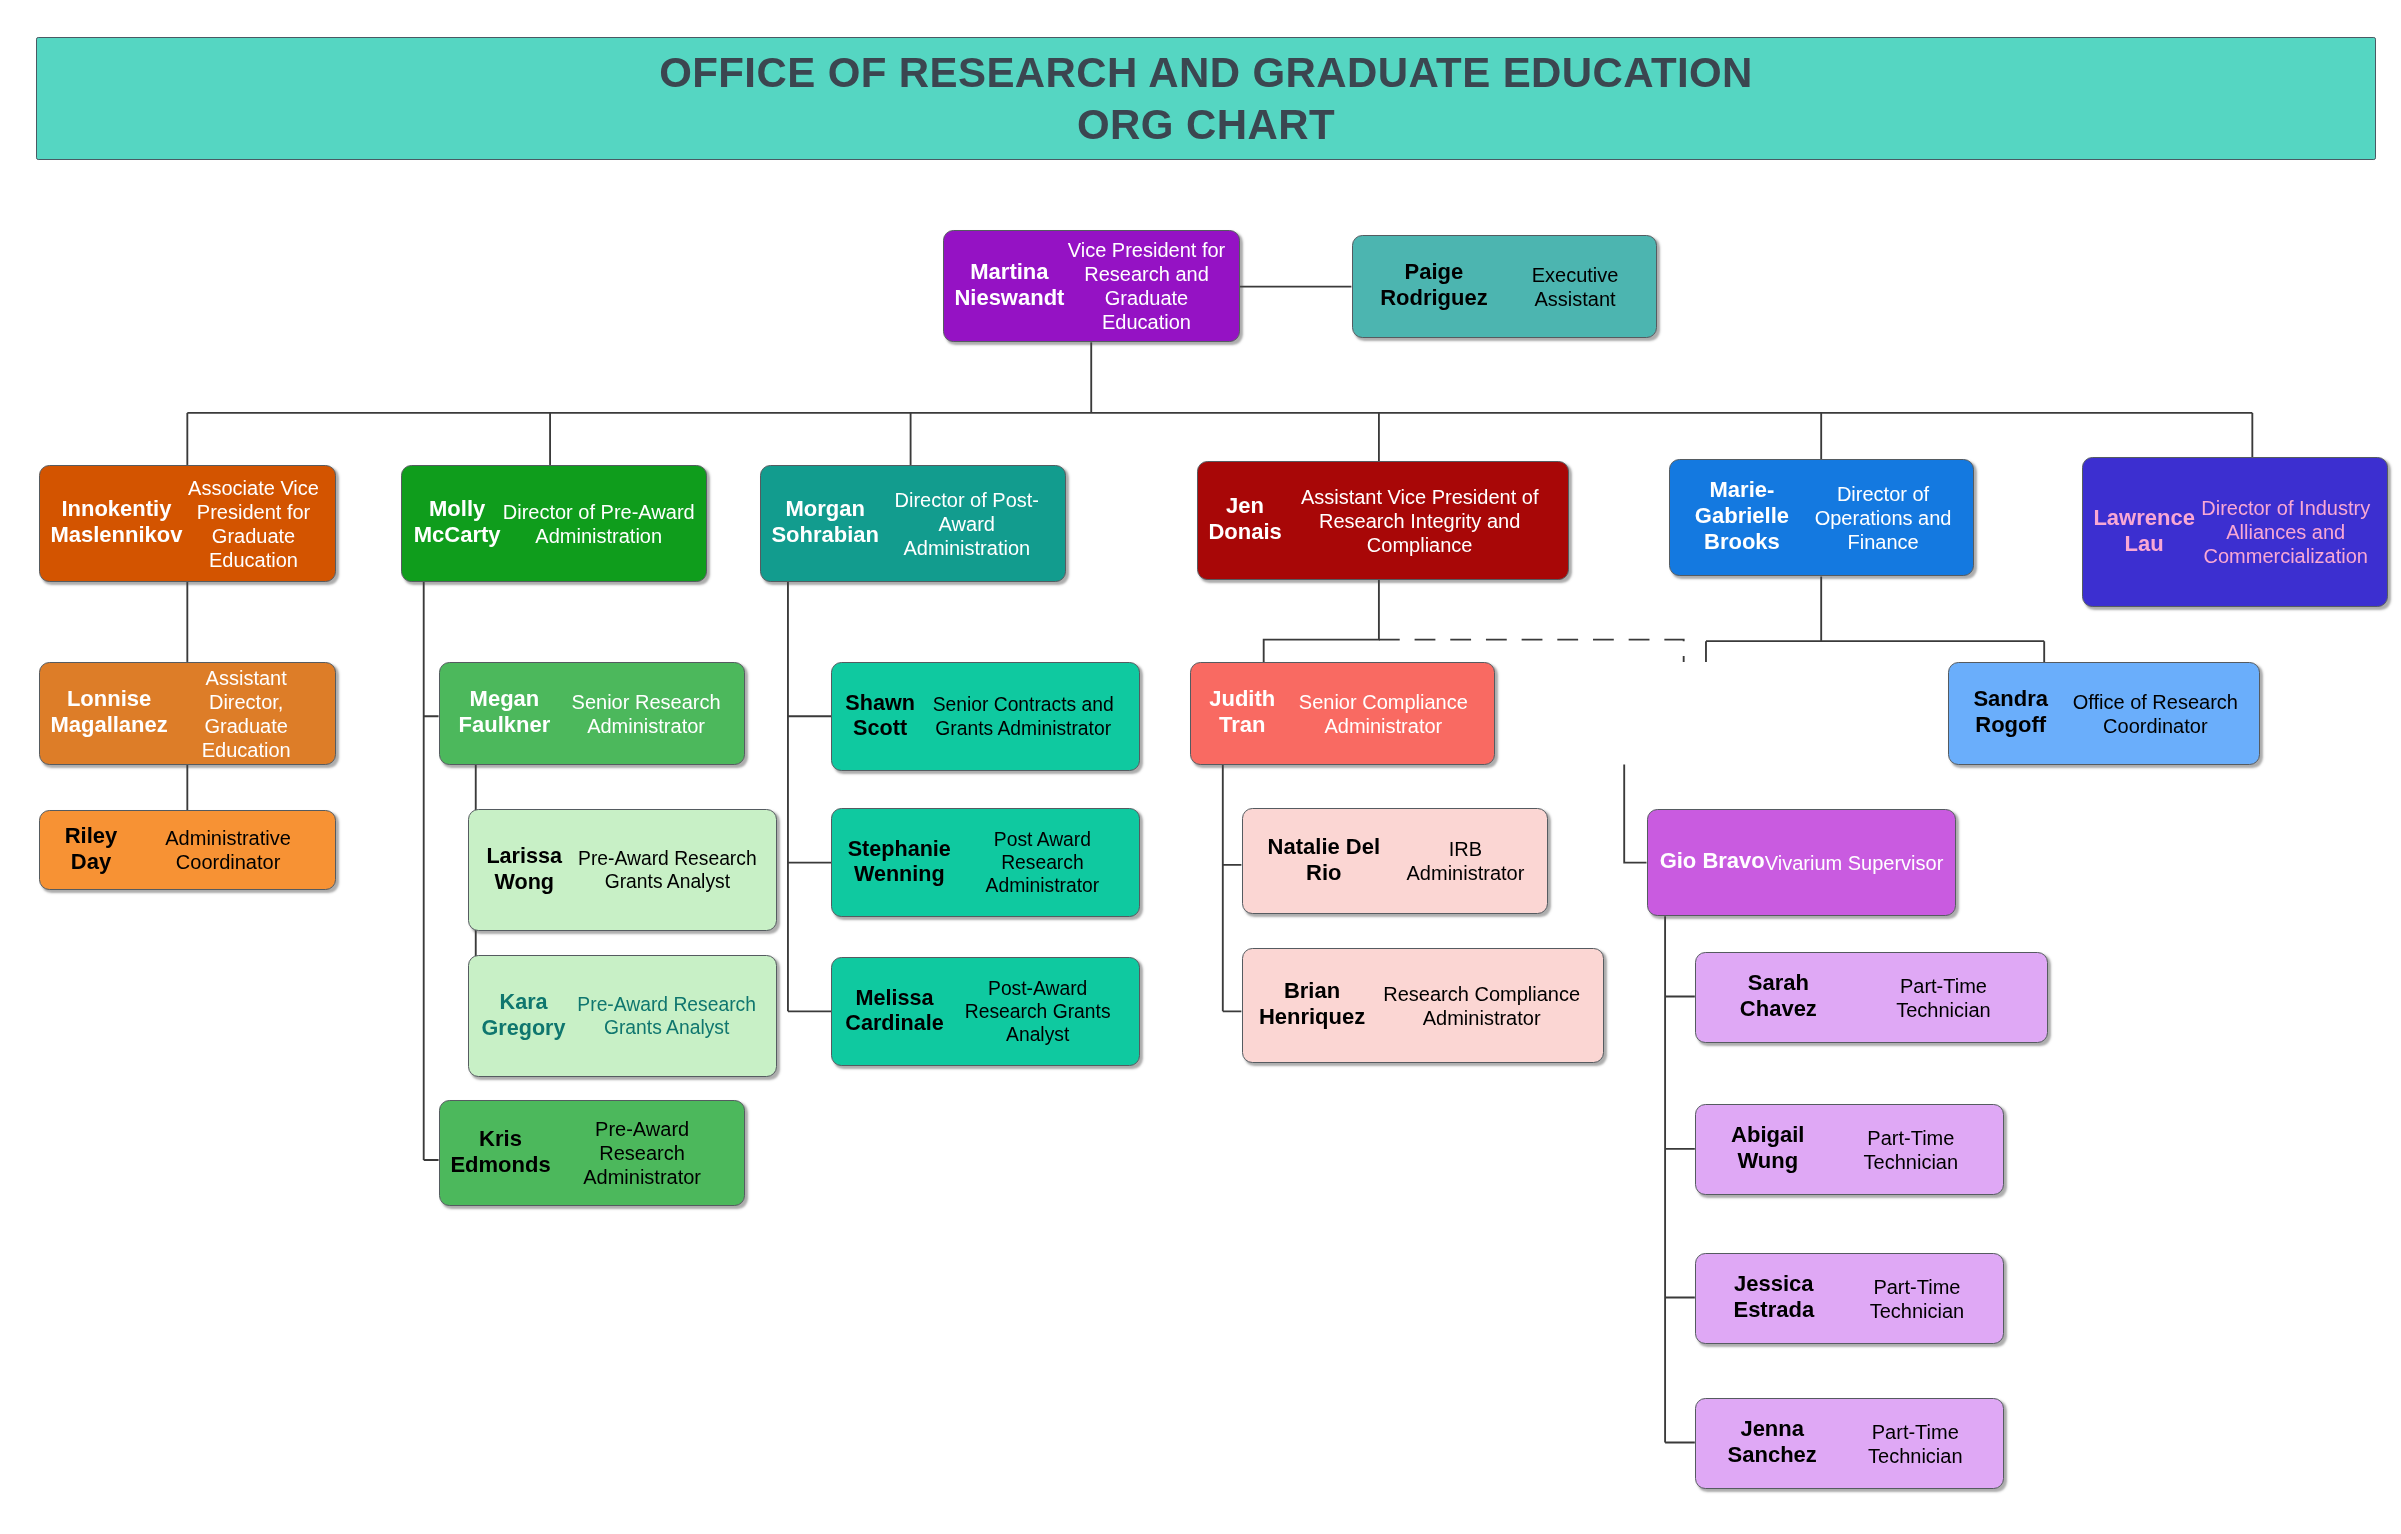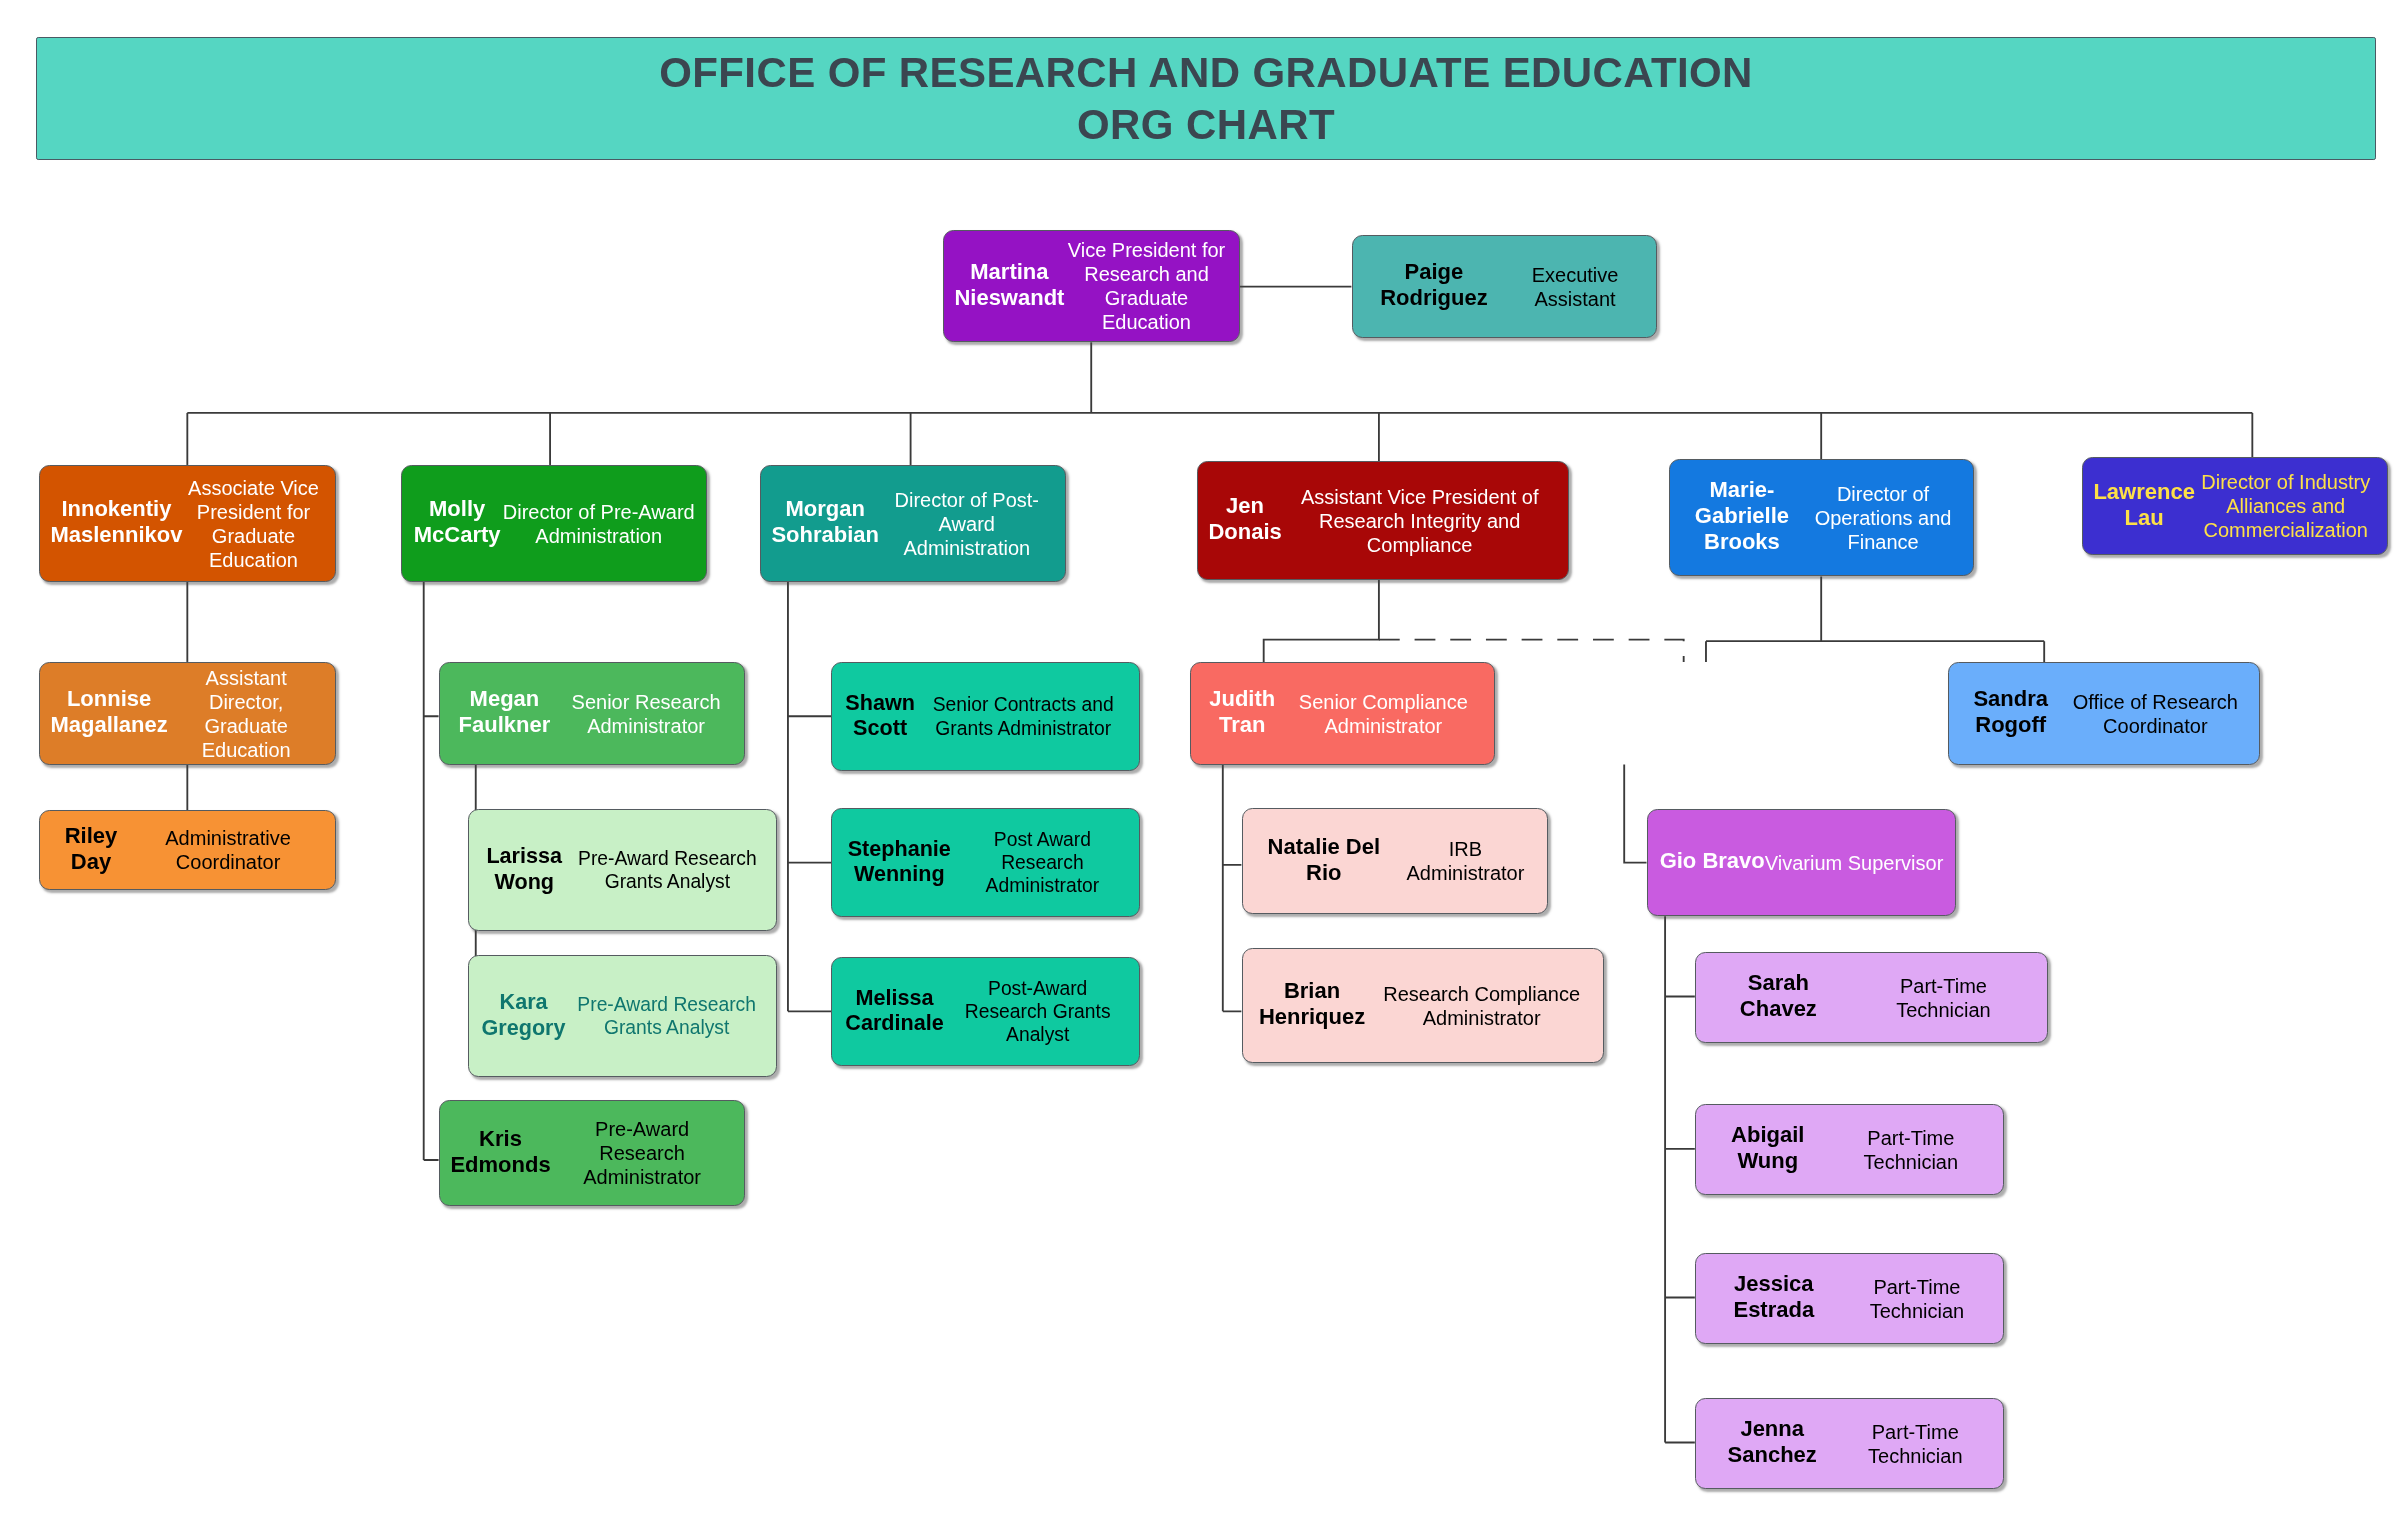--- a/index.html
+++ b/index.html
@@ -144,21 +144,21 @@
   <div class="node" style="left:1197px; top:461px; width:372px; height:119px; background:#a80707; color:#ffffff;">
     <div class="nm">Jen Donais</div>
     <div class="ttl">Assistant Vice President of Research Integrity and Compliance</div>
   </div>
 
   <div class="node" style="left:1669px; top:459px; width:305px; height:117px; background:#1479e0; color:#ffffff;">
     <div class="nm">Marie-Gabrielle Brooks</div>
     <div class="ttl">Director of Operations and Finance</div>
   </div>
 
-  <div class="node" style="left:2082px; top:457px; width:306px; height:98px; background:#3c2fd0; color:#fde047;">
+  <div class="node" style="left:2082px; top:457px; width:306px; height:150px; background:#3c2fd0; color:#f9a8d4;">
     <div class="nm">Lawrence Lau</div>
     <div class="ttl">Director of Industry Alliances and Commercialization</div>
   </div>
 
   <div class="node" style="left:39px; top:662px; width:297px; height:103px; background:#dd7d28; color:#ffffff;">
     <div class="nm">Lonnise Magallanez</div>
     <div class="ttl">Assistant Director, Graduate Education</div>
   </div>
 
   <div class="node" style="left:39px; top:810px; width:297px; height:80px; background:#f79234; color:#000000;">

